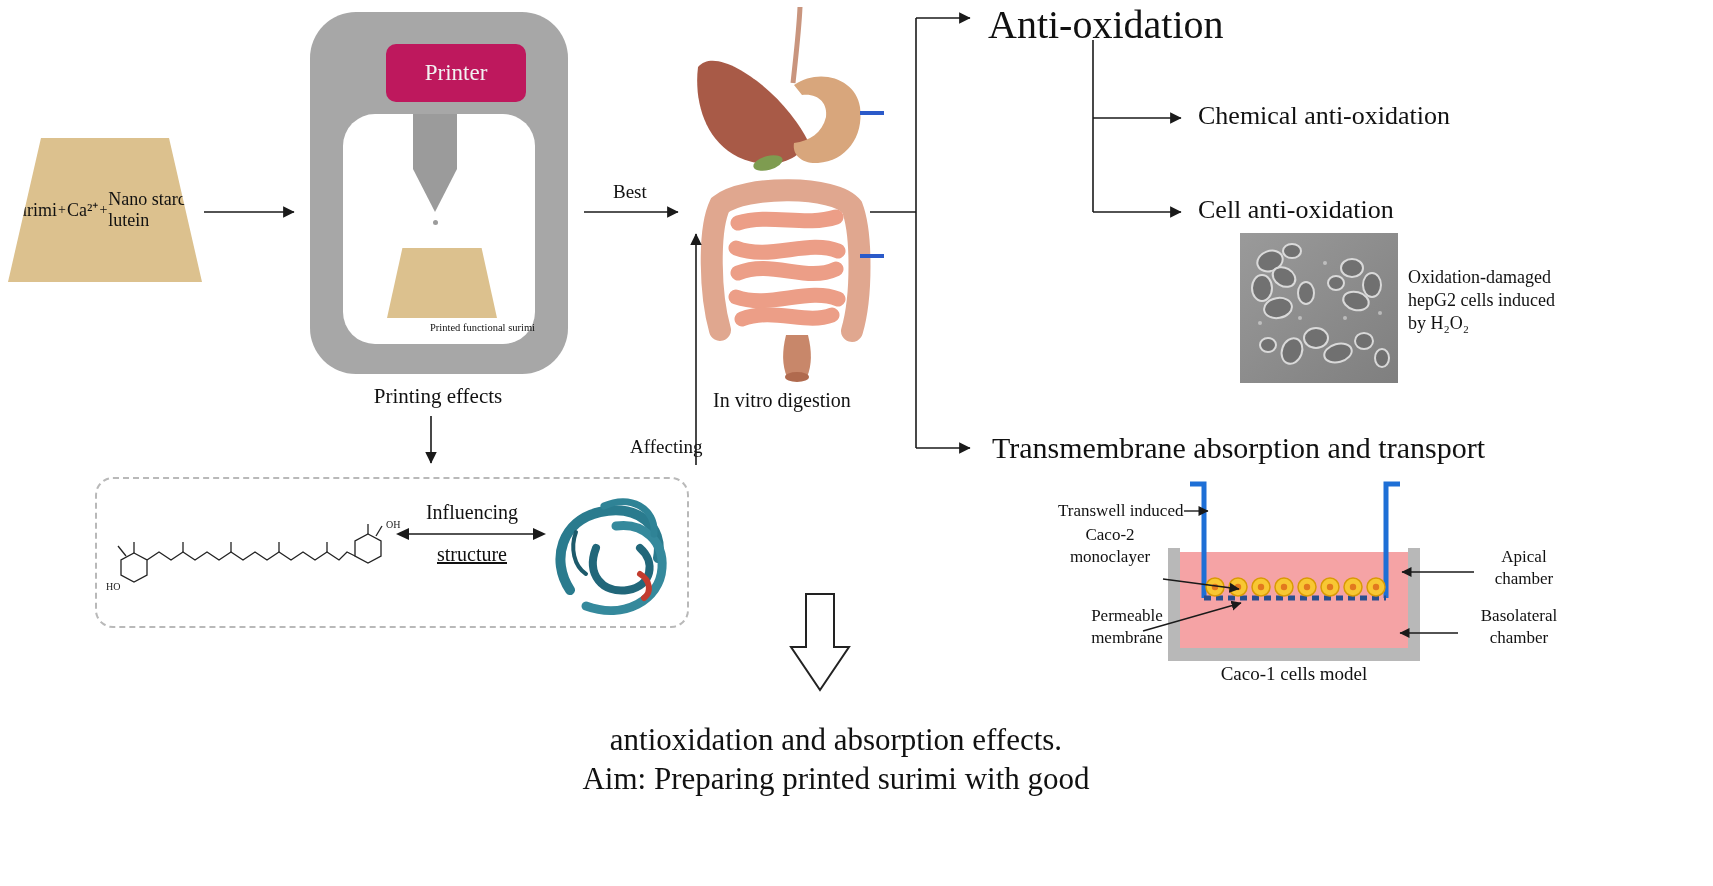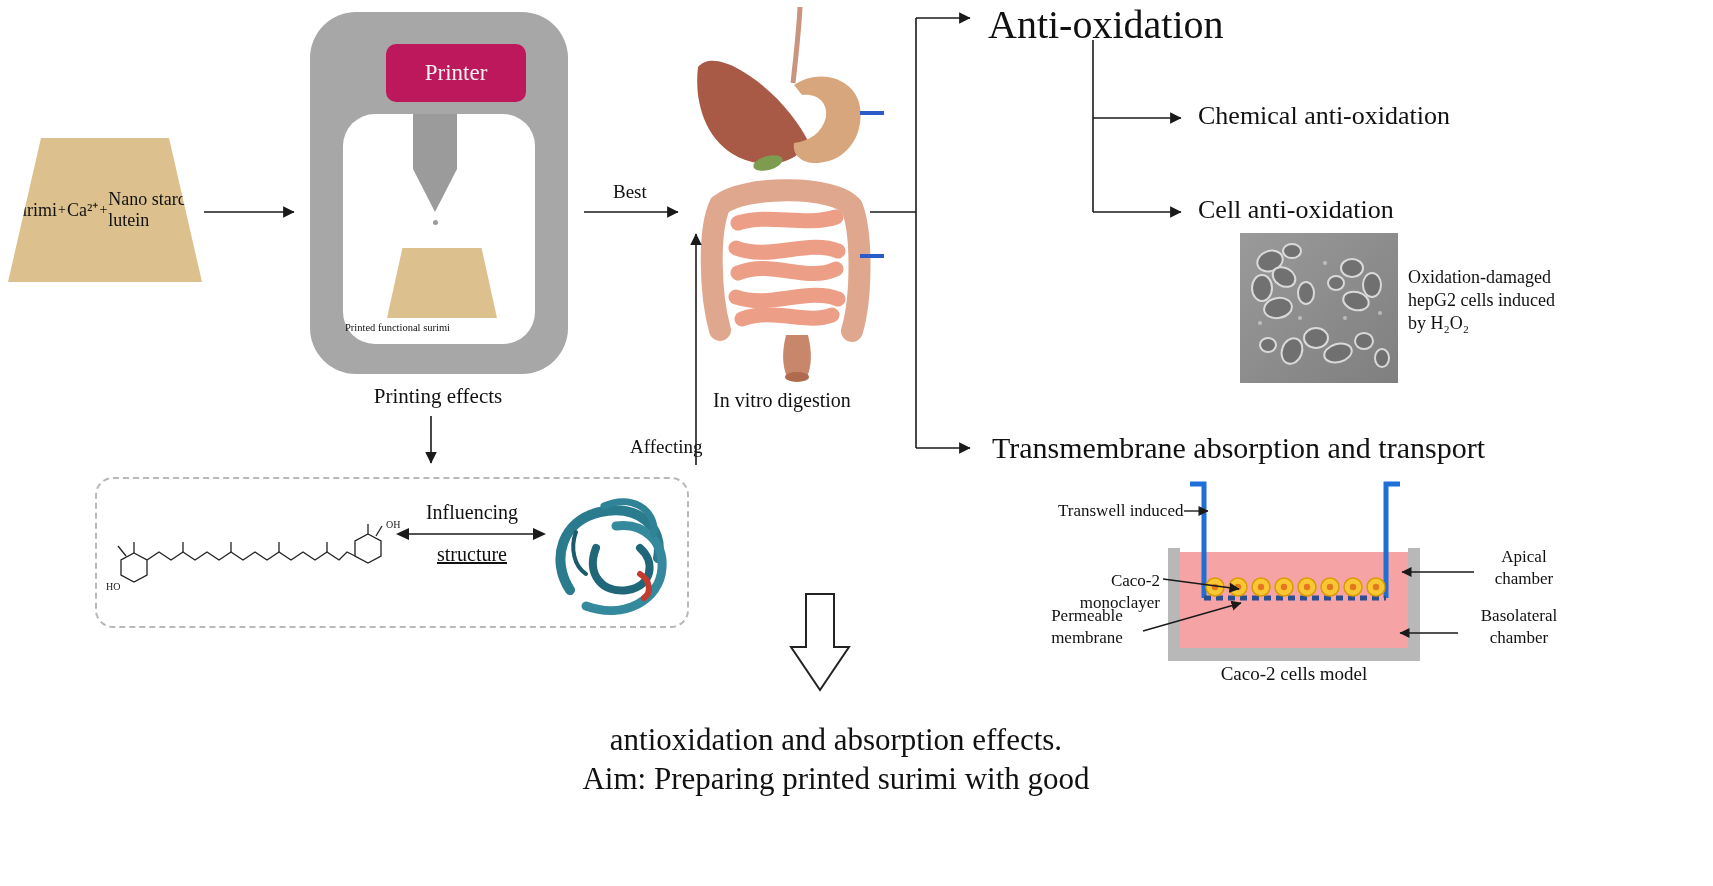--- a/index.html
+++ b/index.html
@@ -18,21 +18,21 @@
   
   .printer-body { position:absolute; left:310px; top:12px; width:258px; height:362px; background:#a7a7a7; border-radius:46px; }
   .printer-label { position:absolute; left:386px; top:44px; width:140px; height:58px; background:#be185d; border-radius:10px;
     color:#f2f2f2; font-size:23px; display:flex; align-items:center; justify-content:center; }
   .printer-window { position:absolute; left:343px; top:114px; width:192px; height:230px; background:#ffffff; border-radius:32px; }
   .nozzle { position:absolute; left:413px; top:114px; width:44px; height:98px; background:#9b9b9b;
     clip-path:polygon(0 0,100% 0,100% 56%,50% 100%,0 56%); }
   .drop { position:absolute; left:433px; top:220px; width:5px; height:5px; background:#9b9b9b; border-radius:50%; }
   .printed-trap { position:absolute; left:387px; top:248px; width:110px; height:70px; background:#dcc18e;
     clip-path:polygon(14% 0,86% 0,100% 100%,0 100%); }
-  .printed-caption { position:absolute; left:345px; top:322px; width:190px; text-align:left; font-size:10.5px; }
+  .printed-caption { position:absolute; left:345px; top:322px; width:190px; text-align:right; font-size:10.5px; }
 
   .t-printing-effects { left:352px; top:384px; width:172px; text-align:center; font-size:21px; }
   .t-best { left:598px; top:181px; font-size:19px;margin-left:15px; }
   .t-affecting { left:630px; top:436px; font-size:19px; }
   .t-digestion { left:698px; top:389px; width:168px; text-align:center; font-size:20px; }
 
   .dashed-box { position:absolute; left:95px; top:477px; width:594px; height:151px;
     border:2px dashed #b9b9b9; border-radius:18px; background:transparent; }
   .t-influencing { left:398px; top:501px; width:148px; text-align:center; font-size:20px; }
   .t-structure  { left:398px; top:543px; width:148px; text-align:center; font-size:20px;text-decoration:underline; }
@@ -44,22 +44,22 @@
   .svg-caco      { position:absolute; left:1155px; top:475px; }
 
   .t-antiox        { left:988px;  top:1px;   font-size:40px;text-align:center; }
   .t-chemical      { left:1198px; top:101px; font-size:26px;text-align:center; }
   .t-cell          { left:1198px; top:195px; font-size:26px; }
   .hepg2-caption   { position:absolute; left:1408px; top:266px; font-size:18px; line-height:1.28; }
   .t-transmembrane { left:992px;  top:431px; font-size:30px; }
 
   .caco-lbl { position:absolute; font-size:17px; line-height:1.3; text-align:center; }
   .lbl-transwell   { left:1058px; top:500px; text-align:left; }
-  .lbl-monolayer   { left:1060px; top:570px; width:100px;text-align:right; }
-  .lbl-membrane    { left:1037px; top:605px; width:100px; }
+  .lbl-monolayer   { left:1060px; top:524px; width:100px; }
+  .lbl-membrane    { left:1077px; top:605px; width:100px; }
   .lbl-apical      { left:1480px; top:546px; width:88px;  }
   .lbl-basolateral { left:1464px; top:605px; width:110px; }
   .t-caco-caption  { left:1204px; top:663px; width:180px; text-align:center; font-size:19px; white-space:nowrap; }
 
   .t-aim { left:488px; top:720px; width:696px; text-align:center; font-size:31px; line-height:1.26; white-space:normal; }
 
   .overlay { position:absolute; left:0; top:0; pointer-events:none; }
 </style>
 </head>
 <body>
@@ -228,21 +228,21 @@
     <div>membrane</div>
   </div>
   <div class="caco-lbl lbl-apical">
     <div>Apical</div>
     <div>chamber</div>
   </div>
   <div class="caco-lbl lbl-basolateral">
     <div>Basolateral</div>
     <div>chamber</div>
   </div>
-  <div class="lbl t-caco-caption">Caco-2 cells model</div>
+  <div class="lbl t-caco-caption">Caco-1 cells model</div>
 
   <div class="lbl t-aim">
     <div>antioxidation and absorption effects.</div>
     <div>Aim: Preparing printed surimi with good</div>
   </div>
 
   <svg class="overlay" width="1713" height="886" viewBox="0 0 1713 886">
     <defs>
       <marker id="arrow" viewBox="0 0 10 9" refX="8.5" refY="4.5" markerWidth="8" markerHeight="8" orient="auto">
         <path d="M0,0 L9,4.5 L0,9 Z" fill="#1a1a1a"></path>

